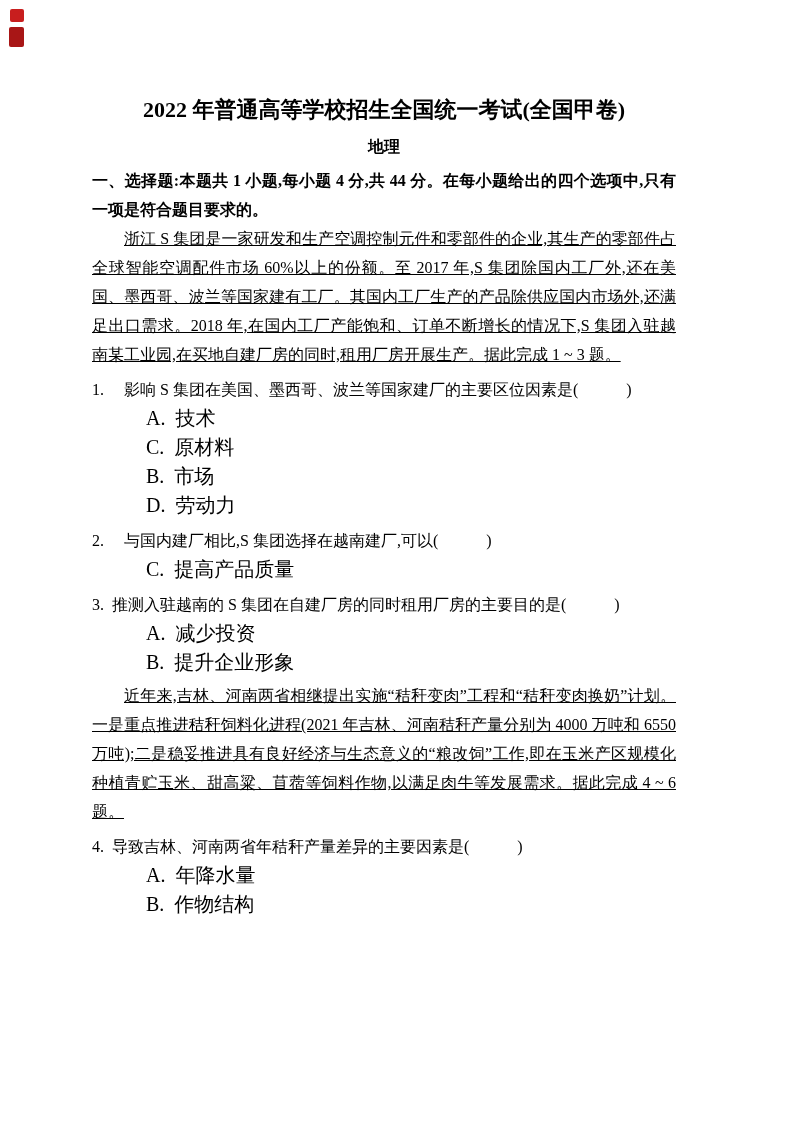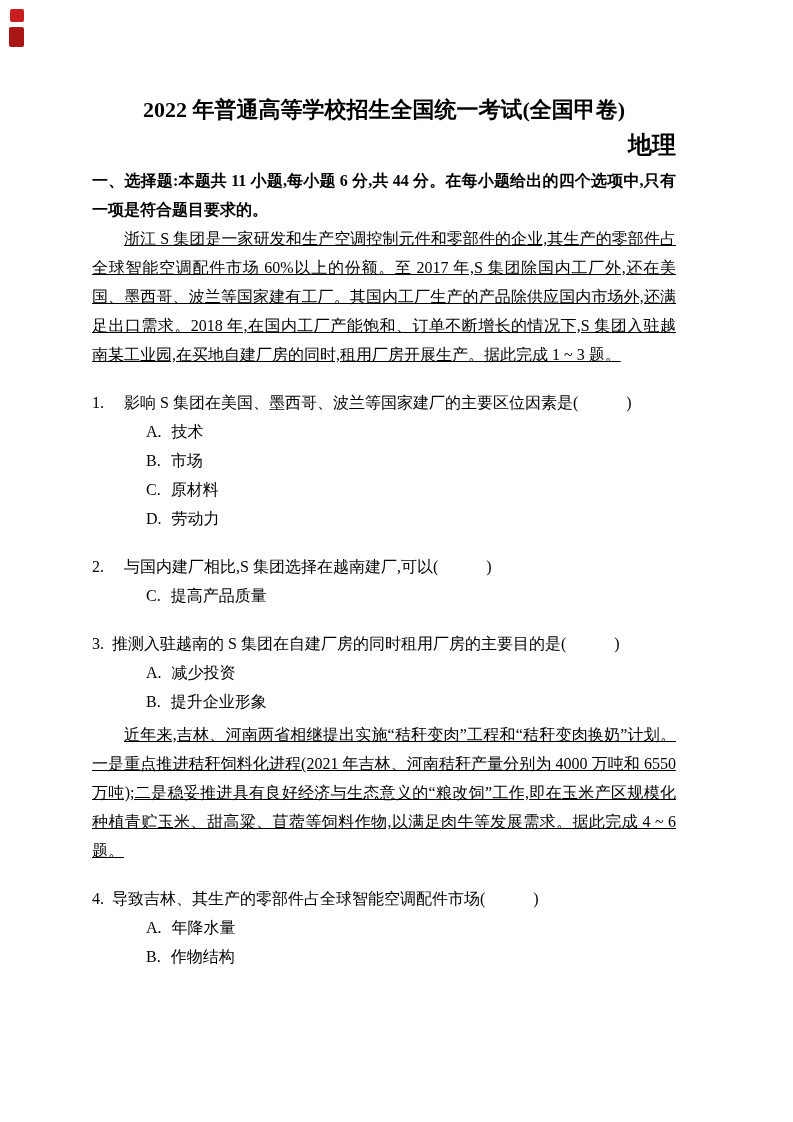--- a/index.html
+++ b/index.html
@@ -30,87 +30,86 @@
   }
   .doc-title {
     padding-top: 96px;
     text-align: center;
     font-weight: bold;
     font-size: 22px;
     line-height: 28px;
   }
   .doc-subject {
     margin-top: 10px;
-    text-align: right;
+    text-align: center;
     font-weight: bold;
-    font-size: 24px;
+    font-size: 16px;
     line-height: 26px;
-    font-family: Liberation Mono, monospace;
   }
   .section-header {
     margin-top: 6px;
     font-weight: bold;
     font-size: 16px;
     line-height: 29px;
     text-align: justify;
   }
   .passage {
     font-size: 16px;
     line-height: 29px;
     text-align: justify;
     text-indent: 2em;
     text-decoration: underline;
   }
   .passage-2 { margin-top: 4px; }
   .question {
-    margin-top: 19px;
+    margin-top: 6px;
     font-size: 16px;
     line-height: 29px;
   }
   .qnum { display: inline-block; }
   .qnum.gap-wide   { margin-right: 20px; }
   .qnum.gap-narrow { margin-right: 8px; }
   .option {
     padding-left: 54px;
-    font-size: 16px;
+    font-size: 20px;
     line-height: 29px;
   }
   .olabel {
     display: inline-block;
     margin-right: 10px;
   }
 </style>
 </head>
 <body>
 
 <div class="page">
 
   <div class="stamp stamp-1"></div>
   <div class="stamp stamp-2"></div>
 
   <div class="content">
 
     <div class="doc-title">2022 年普通高等学校招生全国统一考试(全国甲卷)</div>
     <div class="doc-subject">地理</div>
 
-    <div class="section-header">一、选择题:本题共 11 小题,每小题 6 分,共 44 分。在每小题给出的四个选项中,只有一项是符合题目要求的。</div>
+    <div class="section-header">一、选择题:本题共 1 小题,每小题 4 分,共 44 分。在每小题给出的四个选项中,只有一项是符合题目要求的。</div>
 
     <div class="passage passage-1">浙江 S 集团是一家研发和生产空调控制元件和零部件的企业,其生产的零部件占全球智能空调配件市场 60%以上的份额。至 2017 年,S 集团除国内工厂外,还在美国、墨西哥、波兰等国家建有工厂。其国内工厂生产的产品除供应国内市场外,还满足出口需求。2018 年,在国内工厂产能饱和、订单不断增长的情况下,S 集团入驻越南某工业园,在买地自建厂房的同时,租用厂房开展生产。据此完成 1 ~ 3 题。</div>
 
     <div class="question">
       <span class="qnum gap-wide">1.</span><span>影响 S 集团在美国、墨西哥、波兰等国家建厂的主要区位因素是(　　　)</span>
     </div>
     <div class="option">
       <span class="olabel">A.</span><span>技术</span>
     </div>
     <div class="option">
-      <span class="olabel">B.</span><span>市场</span>
+      <span class="olabel">C.</span><span>原材料</span>
     </div>
     <div class="option">
-      <span class="olabel">C.</span><span>原材料</span>
+      <span class="olabel">B.</span><span>市场</span>
     </div>
     <div class="option">
       <span class="olabel">D.</span><span>劳动力</span>
     </div>
 
     <div class="question">
       <span class="qnum gap-wide">2.</span><span>与国内建厂相比,S 集团选择在越南建厂,可以(　　　)</span>
     </div>
     <div class="option">
       <span class="olabel">C.</span><span>提高产品质量</span>
@@ -122,21 +121,21 @@
     <div class="option">
       <span class="olabel">A.</span><span>减少投资</span>
     </div>
     <div class="option">
       <span class="olabel">B.</span><span>提升企业形象</span>
     </div>
 
     <div class="passage passage-2">近年来,吉林、河南两省相继提出实施“秸秆变肉”工程和“秸秆变肉换奶”计划。一是重点推进秸秆饲料化进程(2021 年吉林、河南秸秆产量分别为 4000 万吨和 6550 万吨);二是稳妥推进具有良好经济与生态意义的“粮改饲”工作,即在玉米产区规模化种植青贮玉米、甜高粱、苜蓿等饲料作物,以满足肉牛等发展需求。据此完成 4 ~ 6 题。</div>
 
     <div class="question">
-      <span class="qnum gap-narrow">4.</span><span>导致吉林、其生产的零部件占全球智能空调配件市场(　　　)</span>
+      <span class="qnum gap-narrow">4.</span><span>导致吉林、河南两省年秸秆产量差异的主要因素是(　　　)</span>
     </div>
     <div class="option">
       <span class="olabel">A.</span><span>年降水量</span>
     </div>
     <div class="option">
       <span class="olabel">B.</span><span>作物结构</span>
     </div>
 
   </div>
 </div>

